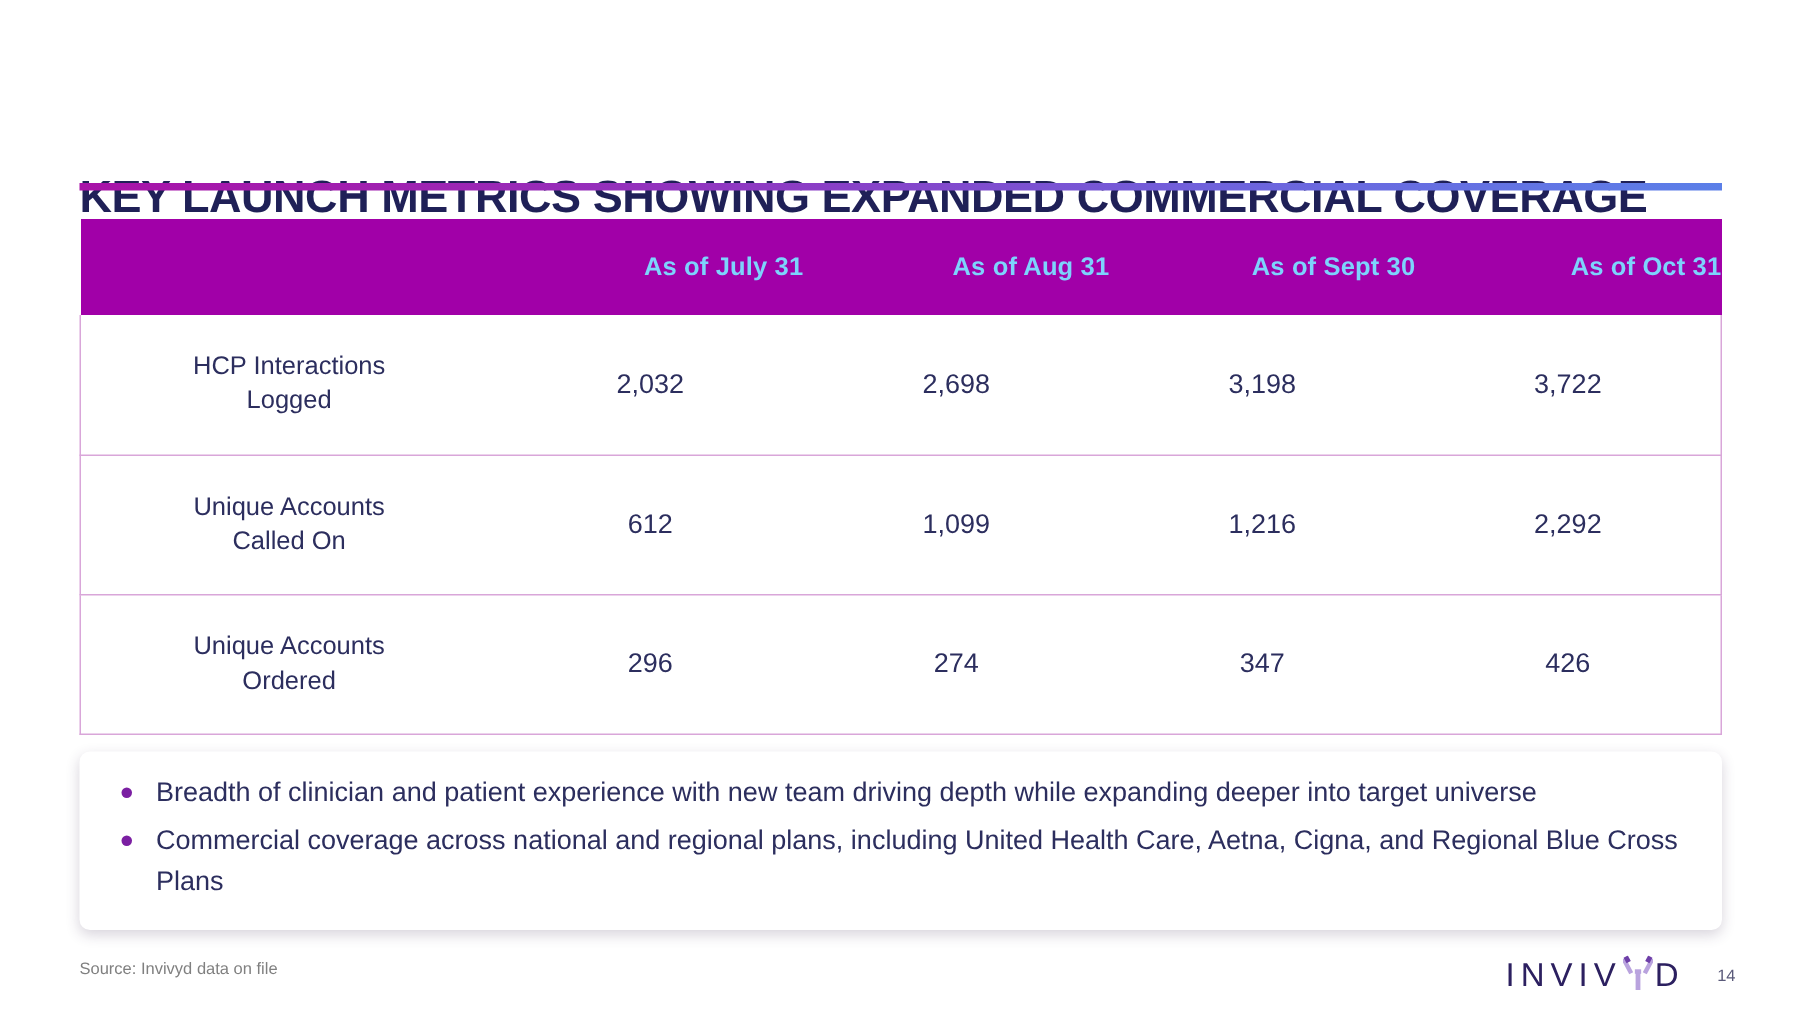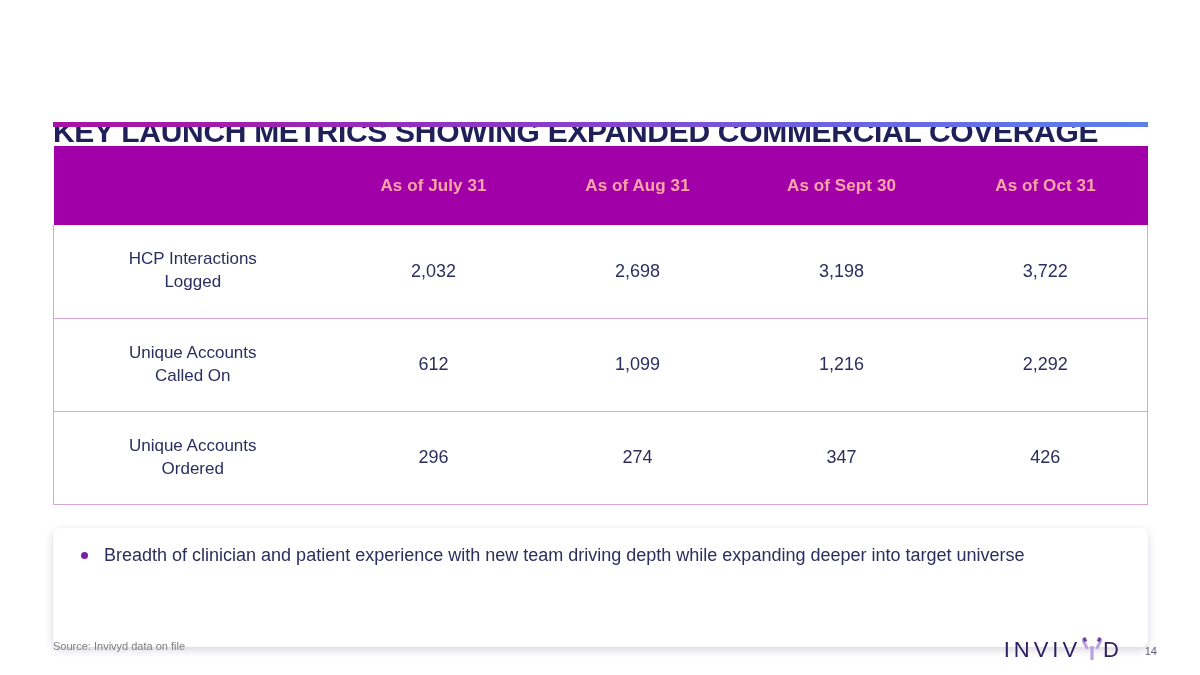--- a/index.html
+++ b/index.html
@@ -46,25 +46,25 @@
     position: absolute;
     left: 53px;
     top: 146px;
     width: 1095px;
     border-collapse: collapse;
     table-layout: fixed;
   }
 
   .table thead th {
     background: #A100A8;
-    color: #fca5a5;
+    color: #7dd3fc;
     font-size: 17px;
     font-weight: bold;
-    height: 79px;
-    text-align: center;
+    height: 64px;
+    text-align: right;
     vertical-align: middle;
     letter-spacing: 0.1px;
   }
 
   .table thead th.label-col { width: 278px; }
 
   .table tbody td {
     height: 93px;
     vertical-align: middle;
     text-align: center;
@@ -87,21 +87,21 @@
     border-right: none;
   }
   .table tbody td.value.last {
     border-right: 1.4px solid #D9A6D9;
   }
 
   
   .bullets-card {
     position: absolute;
     left: 53px;
-    top: 528px;
+    top: 501px;
     width: 1095px;
     height: 119px;
     background: #ffffff;
     border-radius: 7px;
     box-shadow: 0 3px 9px rgba(60, 40, 80, 0.20);
     padding: 14px 26px 10px 22px;
   }
 
   .bullet-row {
     display: flex;
@@ -217,20 +217,24 @@
         <td class="value">347</td>
         <td class="value last">426</td>
       </tr>
     </tbody>
   </table>
 
   <div class="bullets-card">
     <div class="bullet-row">
       <span class="bullet-dot"></span>
       <span class="bullet-text">Breadth of clinician and patient experience with new team driving depth while expanding deeper into target universe</span>
+    </div>
+    <div class="bullet-row">
+      <span class="bullet-dot"></span>
+      <span class="bullet-text">Commercial coverage across national and regional plans, including United Health Care, Aetna, Cigna, and Regional Blue Cross Plans</span>
     </div>
   </div>
 
   <div class="source">Source: Invivyd data on file</div>
 
   <div class="logo">
     <span class="logo-text">
       <span>INVIV</span>
       <span class="logo-y">
         <svg width="20" height="24" viewBox="0 0 20 24" aria-hidden="true">

